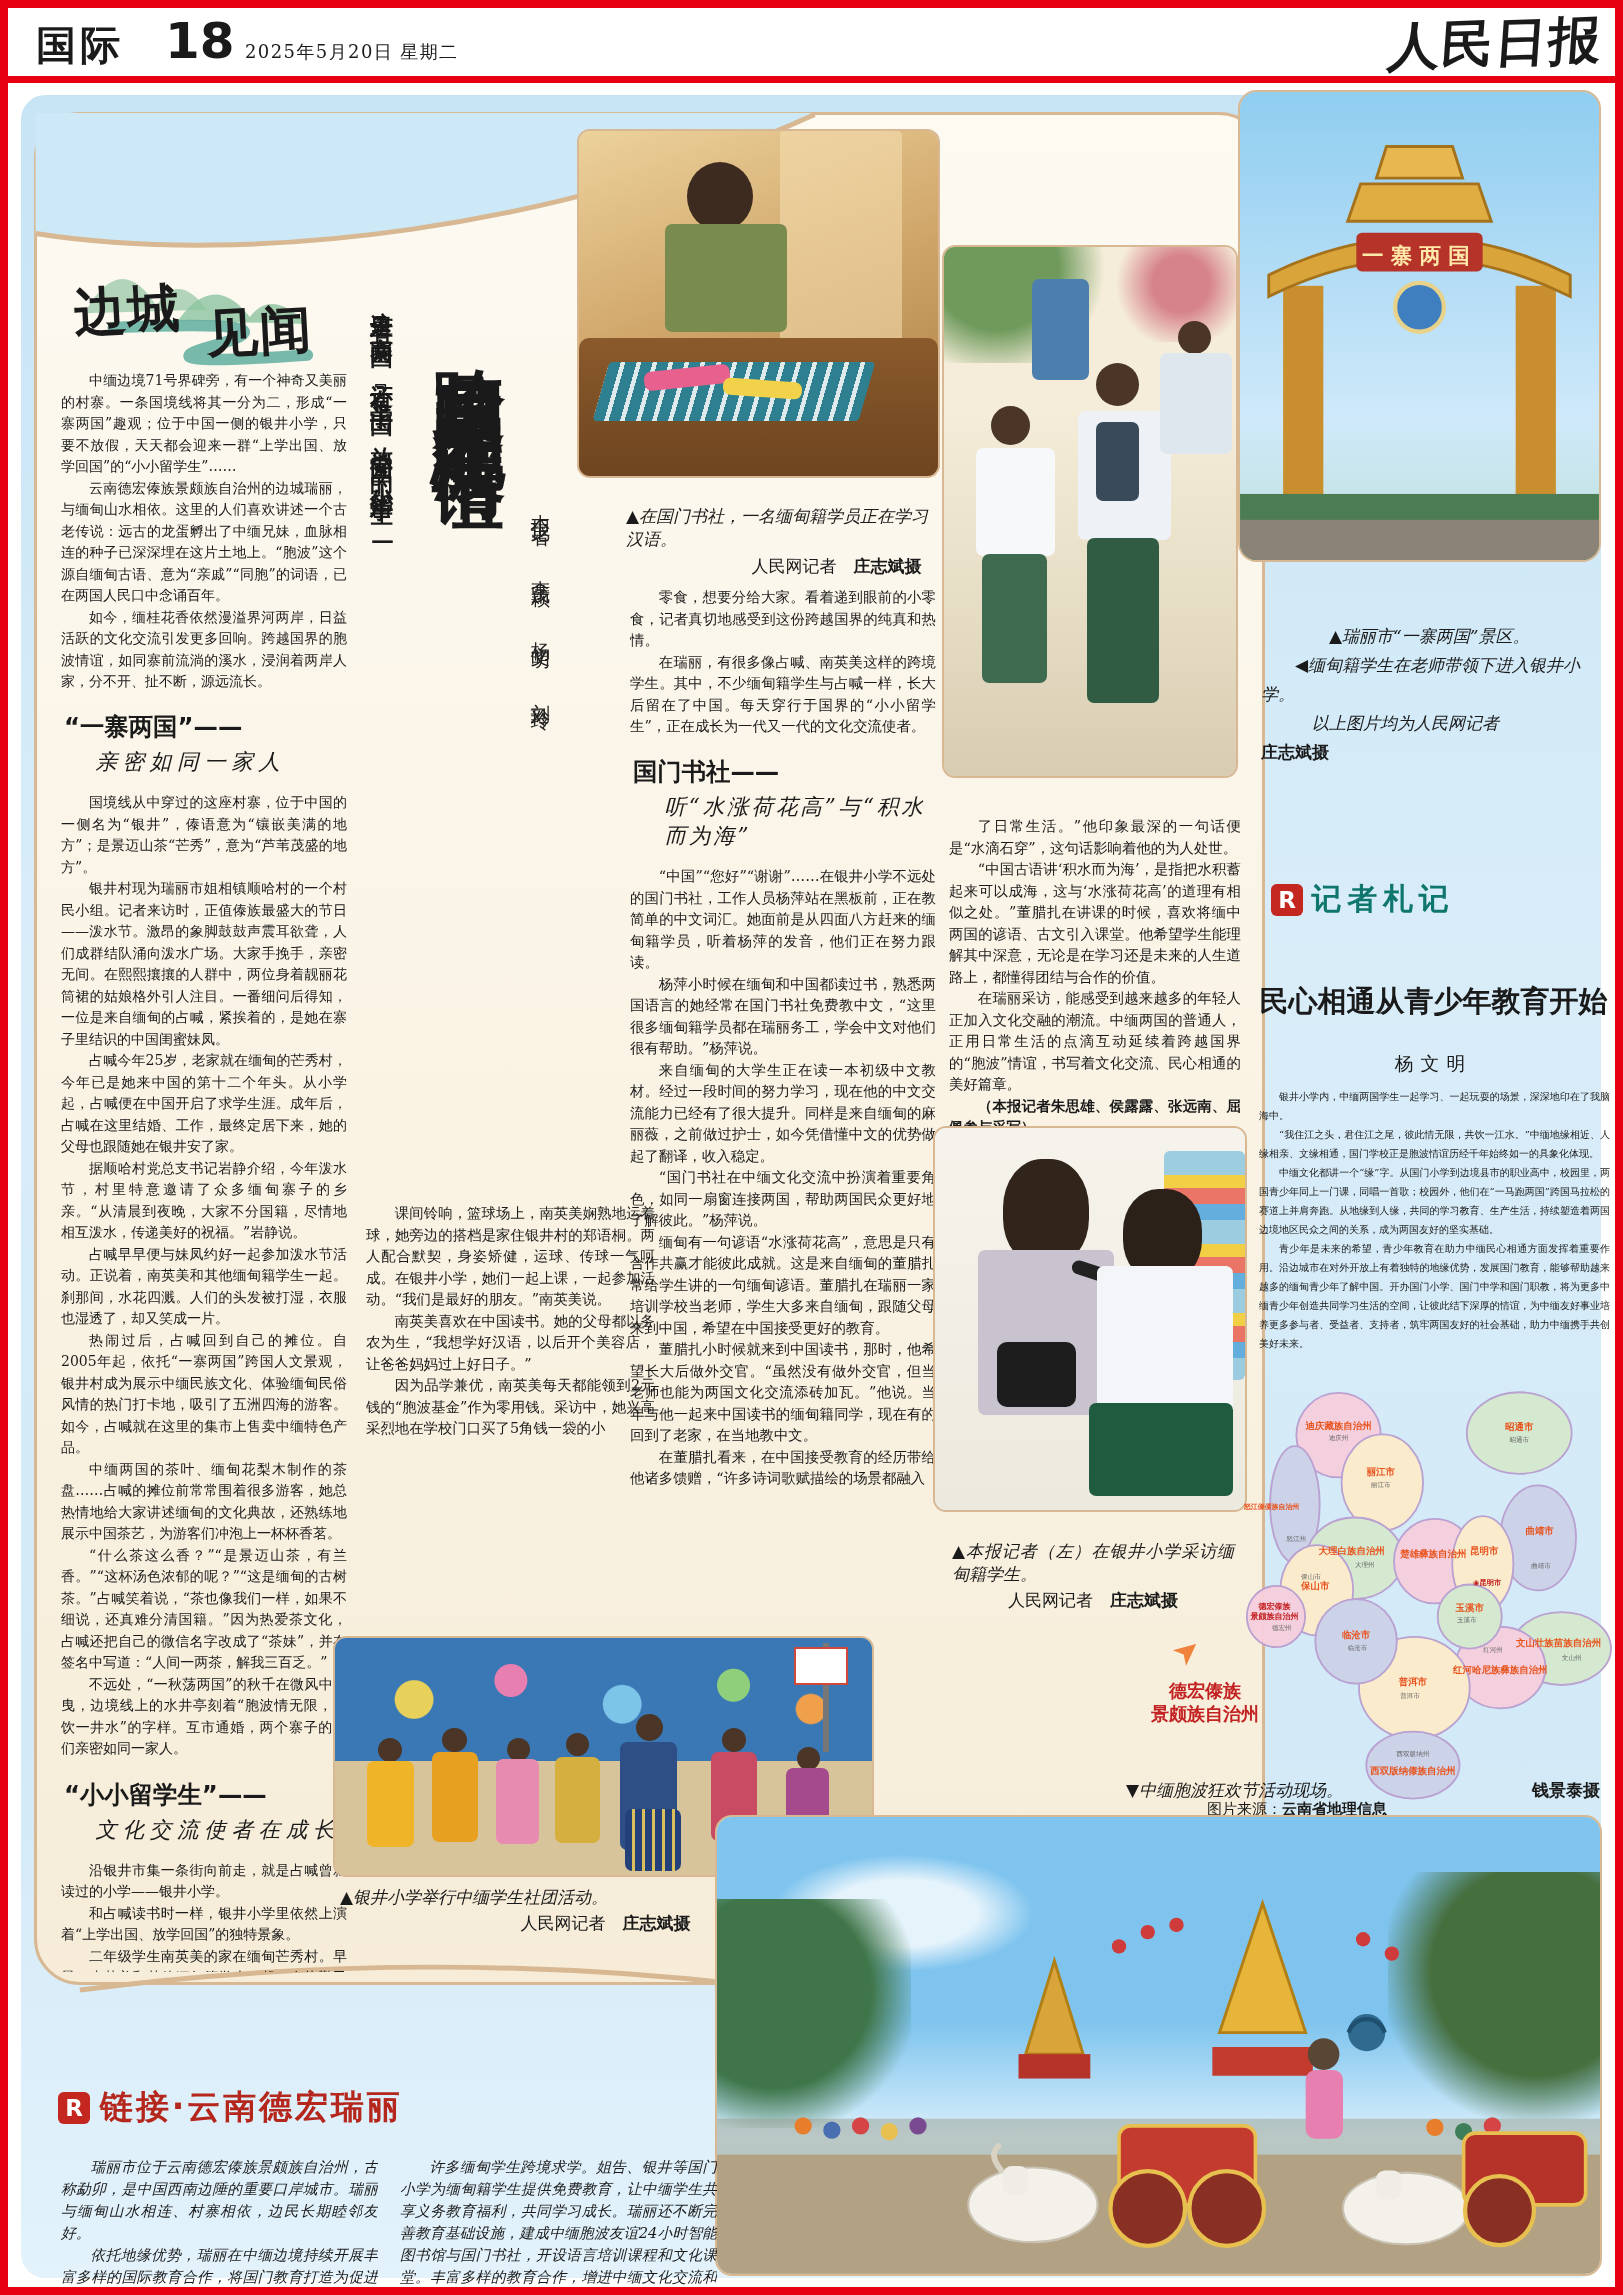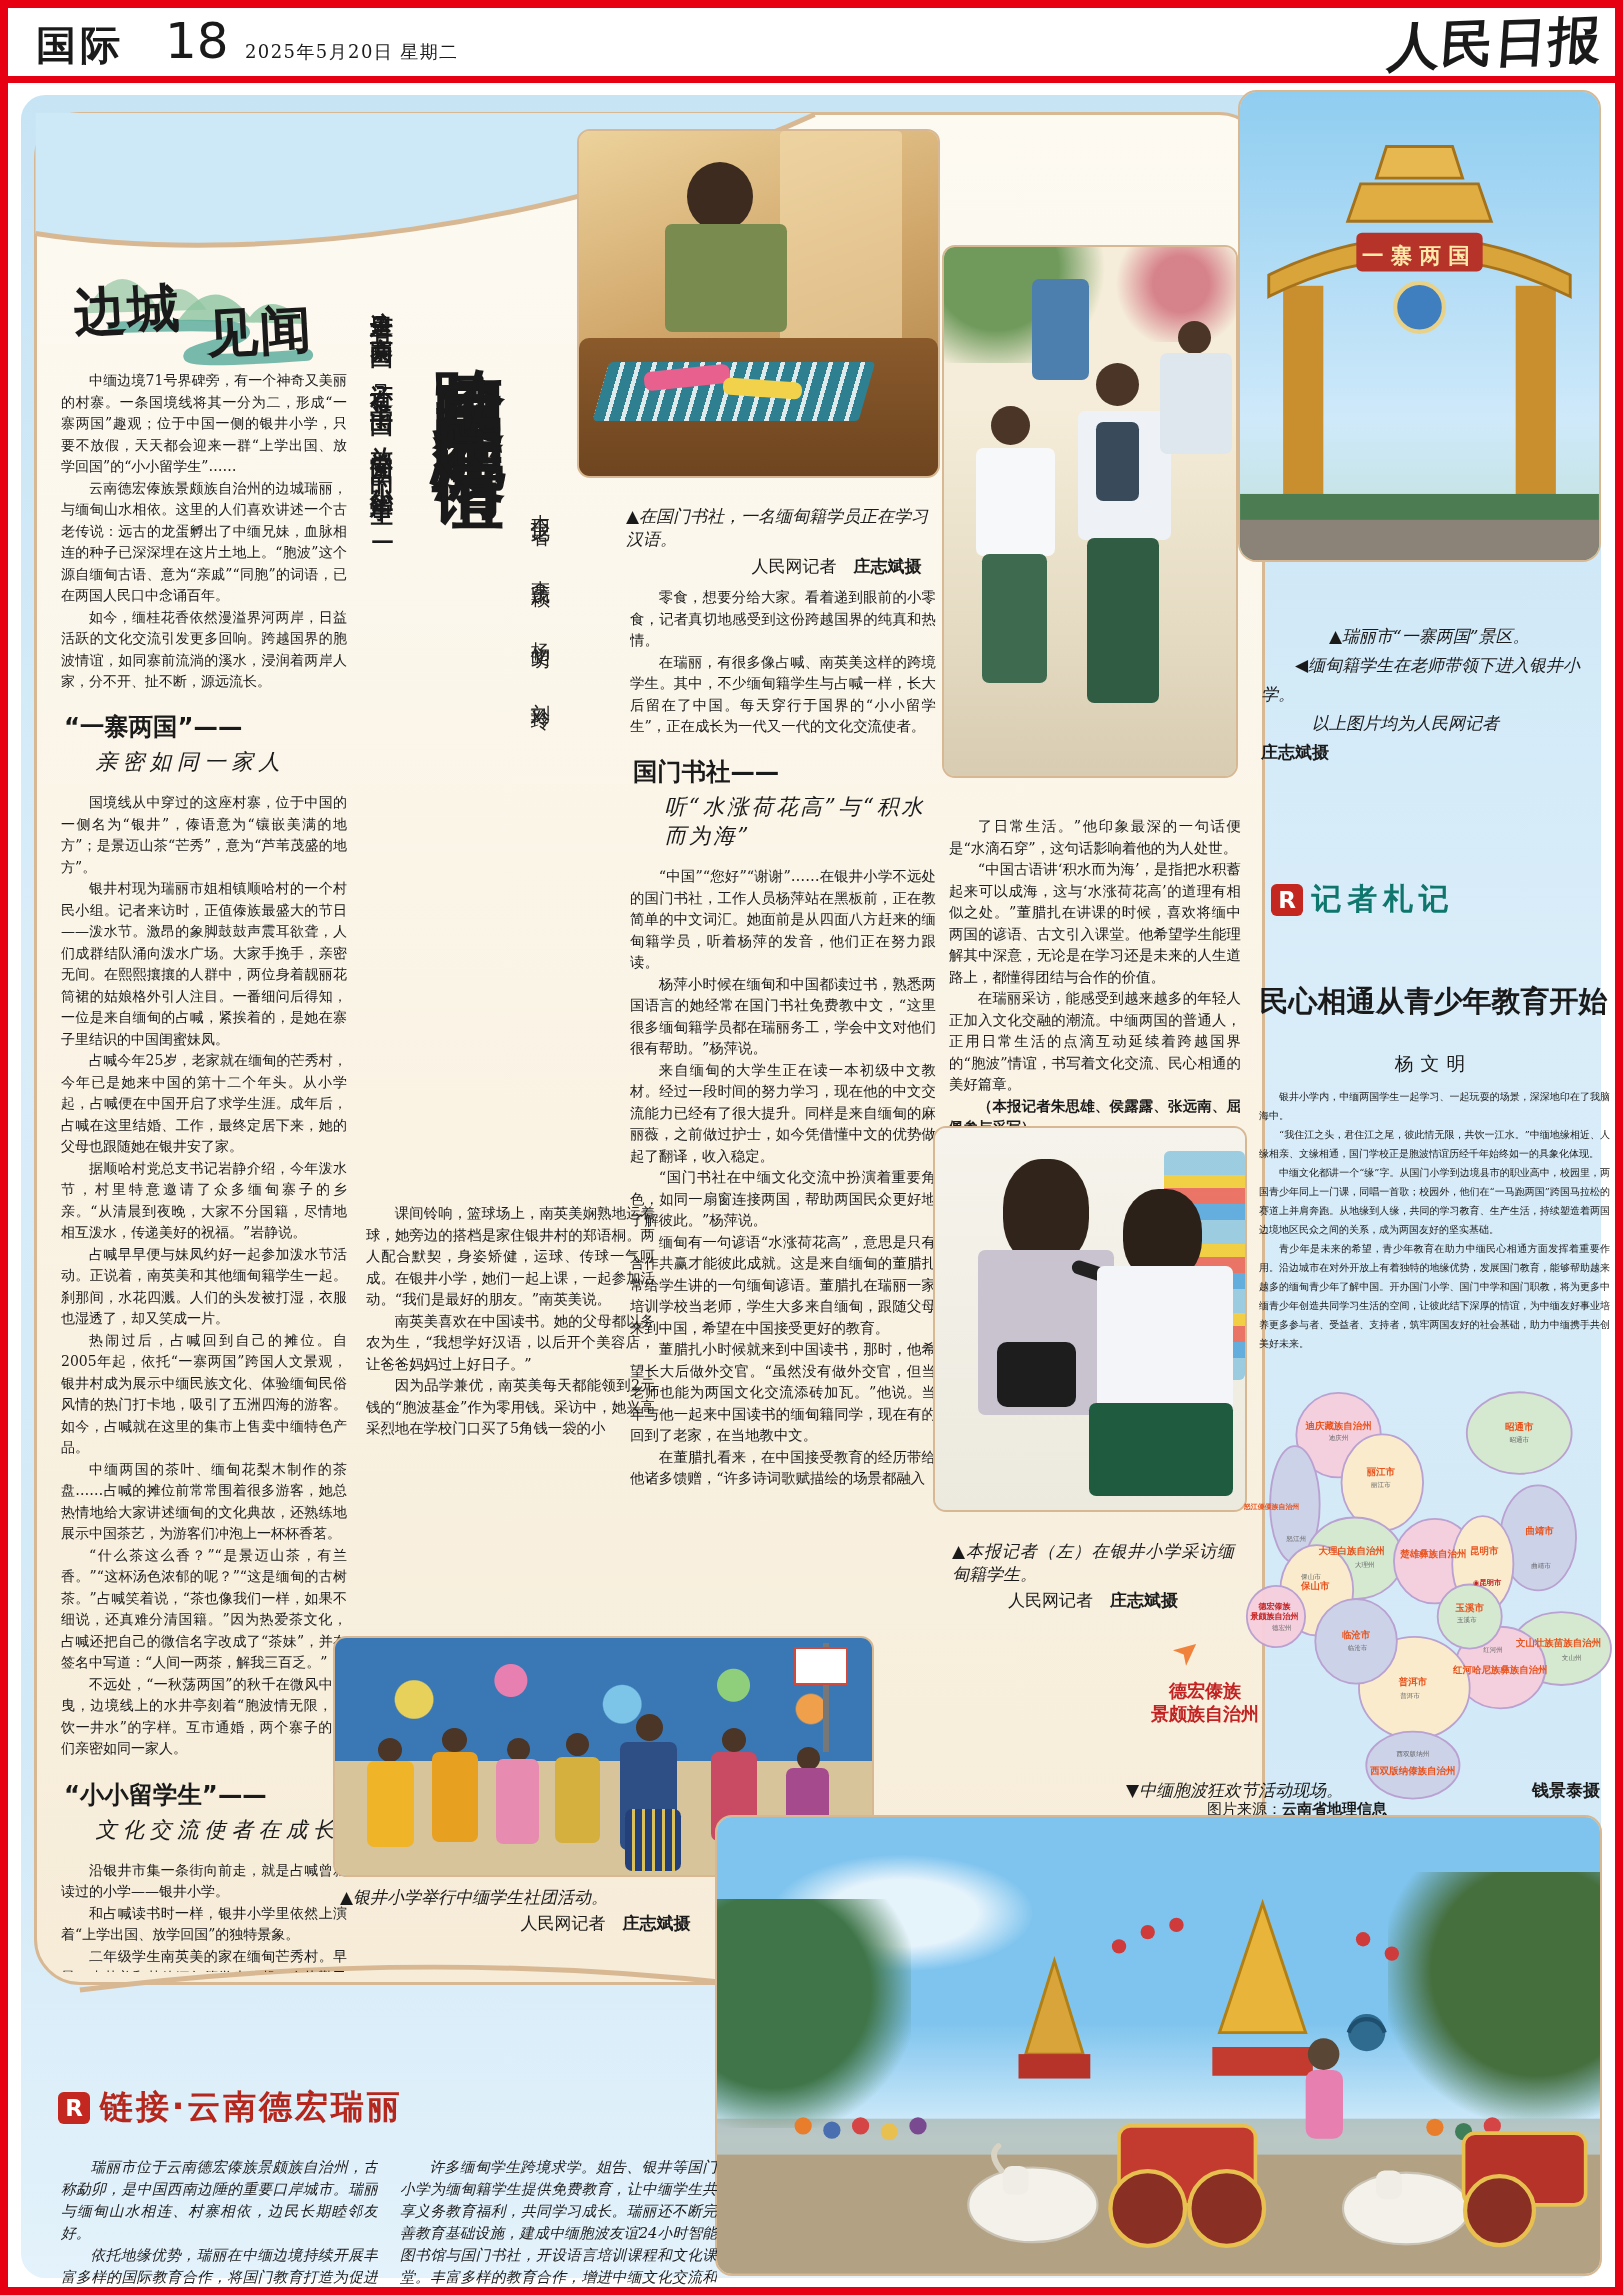--- a/index.html
+++ b/index.html
@@ -3,21 +3,21 @@
 <meta charset="utf-8">
 <style>
   html,body{margin:0;padding:0;background:#e9e9e9;}
   .page{position:relative;width:1623px;height:2295px;background:#ffffff;
         border:8.6px solid #e60012;box-sizing:border-box;overflow:hidden;
         font-family:"DejaVu Serif","Liberation Serif",serif;color:#1a1a1a;}
   
   .hdr{position:absolute;left:0;top:0;width:100%;height:66px;}
   .hdr-sec{position:absolute;left:28px;top:10px;font-family:"DejaVu Sans","Liberation Sans",sans-serif;
            font-weight:bold;font-size:40px;letter-spacing:4.3px;}
-  .hdr-no{position:absolute;left:157px;top:4.3px;font-family:"DejaVu Sans",sans-serif;font-size:50px;font-weight:400;text-align:right;}
+  .hdr-no{position:absolute;left:157px;top:4.3px;font-family:"DejaVu Sans",sans-serif;font-size:50px;font-weight:700;text-align:right;}
   .hdr-date{position:absolute;left:237px;top:32px;font-size:18px;letter-spacing:1.4px;font-family:"DejaVu Serif",serif;}
   .masthead{position:absolute;right:13px;top:1.4px;font-size:52px;font-weight:bold;
             font-family:"DejaVu Serif",serif;transform:skewX(-6deg) rotate(-2deg);letter-spacing:1.4px;}
   .red-rule{position:absolute;left:0;top:68px;width:100%;height:7.2px;background:#e60012;}
   
   .content{position:absolute;left:0;top:75px;width:1606px;height:2204px;}
   .sky-bg{position:absolute;left:13px;top:11.5px;width:1580px;height:2183px;border-radius:24.4px;
           background:linear-gradient(180deg,#c7e4f5 0%,#d9edf9 40%,#d2e9f7 75%,#e3f2fb 100%);}
   .cream{position:absolute;left:26px;top:29px;width:1225px;height:1867px;border-radius:46px;
          border:3.6px solid #d7b893;background:linear-gradient(180deg,#fdfaf2 0%,#faf3e4 55%,#f6ecd8 100%);}

